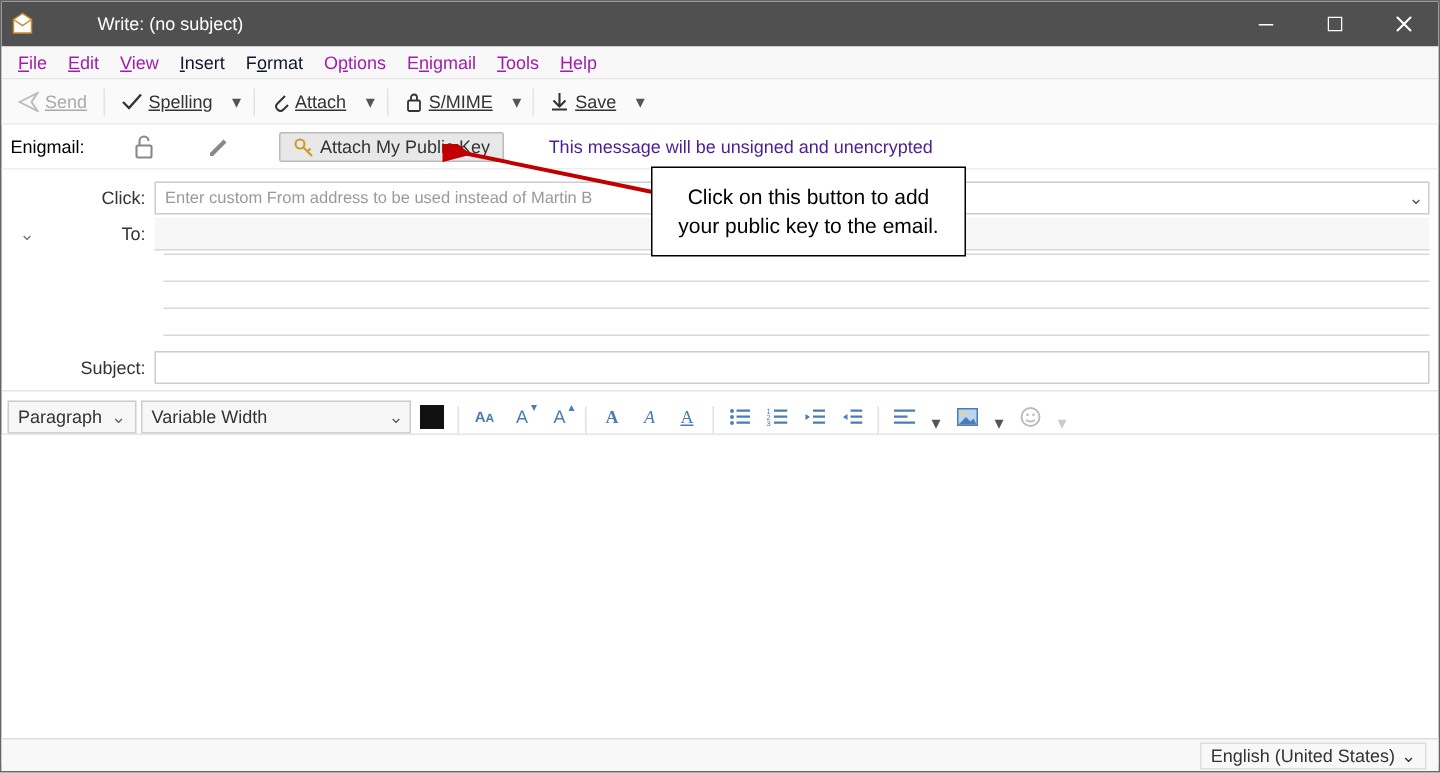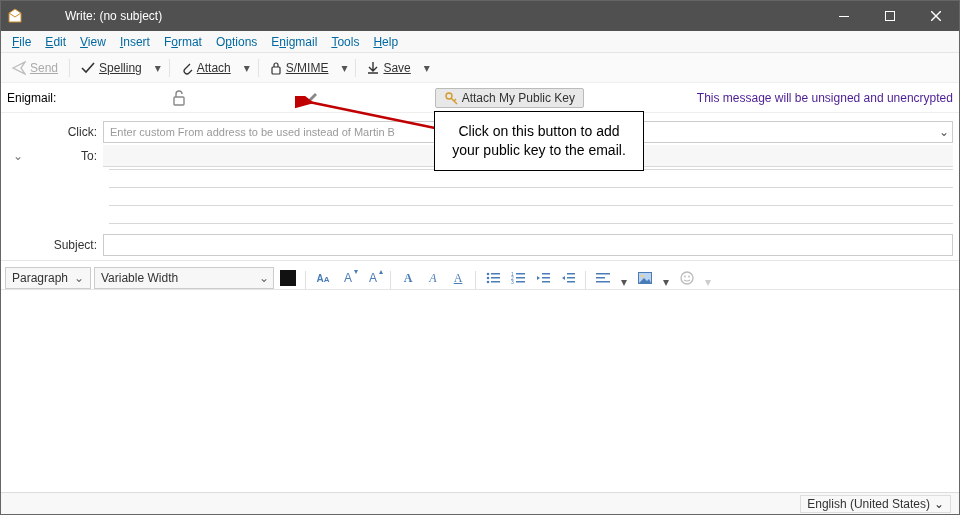--- a/index.html
+++ b/index.html
@@ -43,24 +43,24 @@
 .menubar {
   background: #f8f8f8;
   border-bottom: 1px solid #e5e5e5;
   height: 22px;
   display: flex;
   align-items: center;
   padding: 0 4px;
 }
 .menubar .menuitem {
   padding: 2px 7px;
-  color: #0369a1;
+  color: #a21caf;
   cursor: default;
 }
-.menubar .menuitem.disabled { color: #0369a1; }
+.menubar .menuitem.disabled { color: #0f172a; }
 
 .toolbar {
   background: #fafafa;
   border-bottom: 1px solid #eee;
   height: 30px;
   display: flex;
   align-items: center;
   padding: 0 4px;
   gap: 2px;
 }
@@ -84,21 +84,20 @@
   color: #555;
 }
 
 .enigmailbar {
   height: 30px;
   display: flex;
   align-items: center;
   padding: 0 6px;
   gap: 30px;
   border-bottom: 1px solid #eee;
-  justify-content: space-between;
 }
 .enigmailbar .label { font-weight: normal; }
 .enigmailbar .icon-slot { color: #777; width: 20px; display:flex; justify-content:center;}
 .attach-key-btn {
   background: #e8e8e8;
   border: 1px solid #bbb;
   border-radius: 2px;
   padding: 2px 8px;
   display: inline-flex;
   align-items: center;

